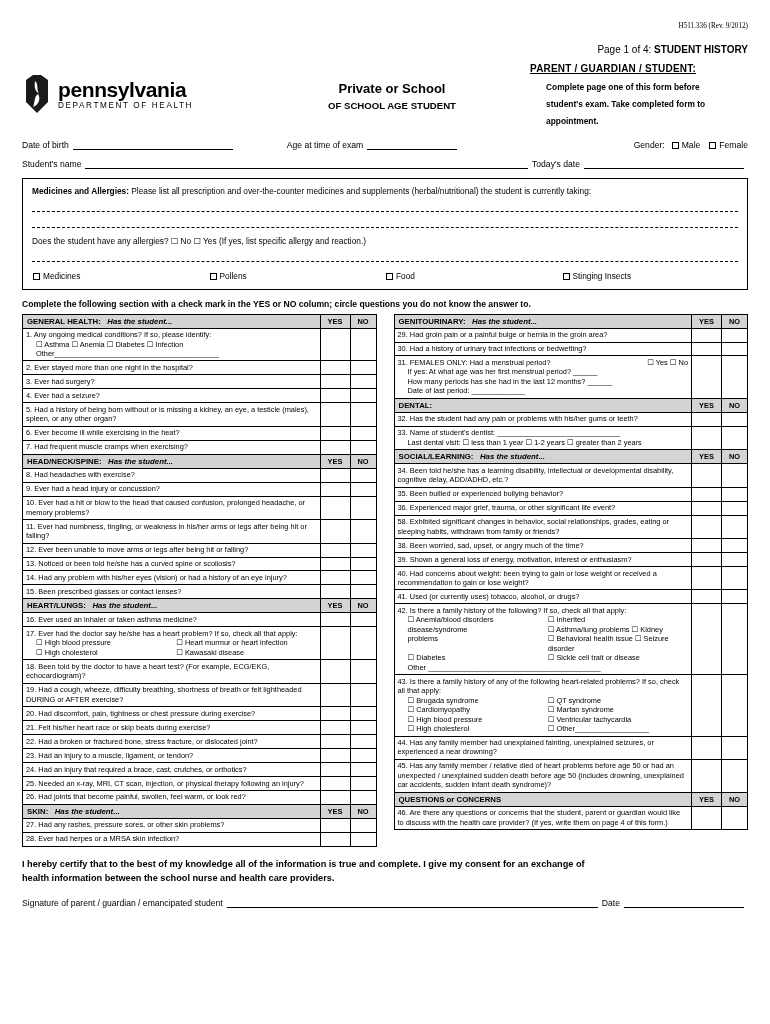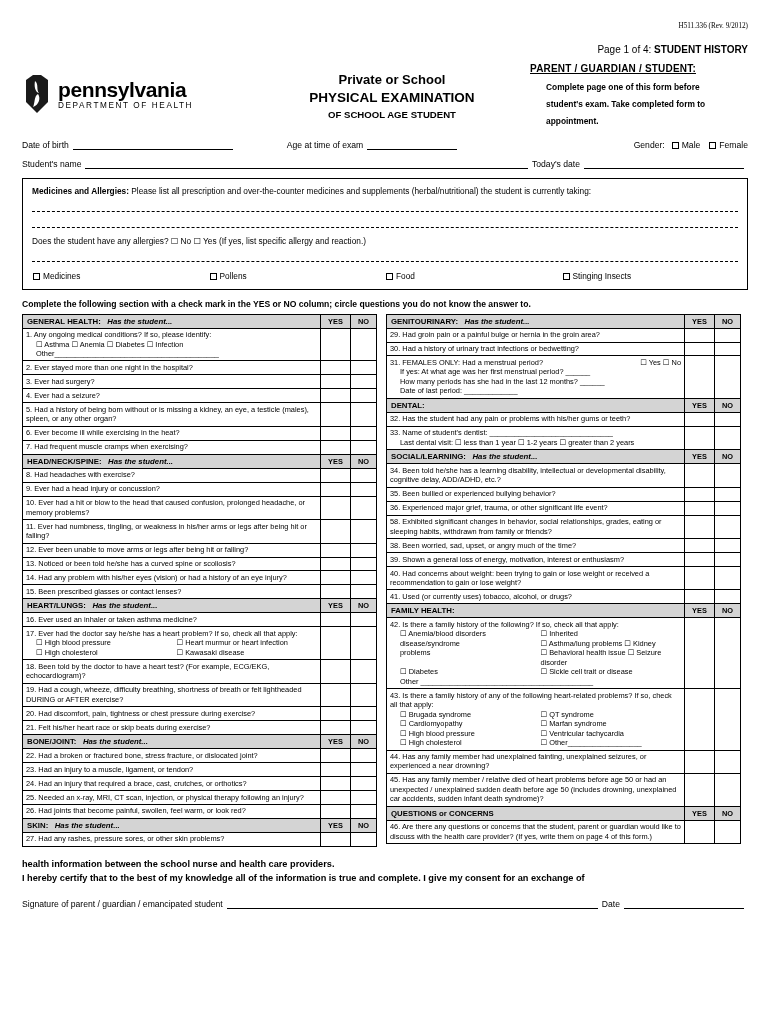--- a/index.html
+++ b/index.html
@@ -58,21 +58,21 @@
   .medbox .t1 b { font-weight: bold; }
   .dash { border-bottom: 1px dashed #000; height: 11px; margin-top: 5px; }
   .medbox .q { margin-top: 8px; }
   .medbox .checks { margin-top: 9px; display: flex; }
   .medbox .checks > div { width: 25%; }
 
   
   .instruct { margin-top: 9px; font-size: 8.6px; font-weight: bold; }
 
   
-  .cols { display: flex; gap: 9px; margin-top: 5px; align-items: flex-start; }
+  .cols { display: flex; gap: 17px; margin-top: 5px; align-items: flex-start; }
   .col { width: 355px; }
   table.q { width: 100%; border-collapse: collapse; table-layout: fixed; }
   table.q td, table.q th { border: 0.8px solid #000; vertical-align: top; }
   .sec td { background: #d4d4d4; font-weight: bold; font-size: 7.8px; padding: 2px 4px; }
   .sec .yn { text-align: center; font-size: 7.4px; }
   td.txt { padding: 1.5px 3px 2px 3px; font-size: 7.4px; line-height: 1.28; }
   td.ans { width: 30px; }
   col.c-yes { width: 30px; }
   col.c-no { width: 26px; }
   .ind { padding-left: 10px; display: block; }
@@ -105,21 +105,20 @@
         </div>
         <div class="brandtext">
           <div class="penn">pennsylvania</div>
           <div class="doh">DEPARTMENT OF HEALTH</div>
         </div>
       </div>
     </div>
 
     <div class="hdr-mid">
       <div class="l1">Private or School</div>
-      <div class="l2">PHYSICAL EXAMINATION</div>
       <div class="l3">OF SCHOOL AGE STUDENT</div>
     </div>
 
     <div class="hdr-right">
       <div class="title">PARENT / GUARDIAN / STUDENT:</div>
       <div class="body">Complete page one of this form before</div>
       <div class="body">student's exam.  Take completed form to</div>
       <div class="body">appointment.</div>
     </div>
   </div>
@@ -291,25 +290,20 @@
             <tr>
               <td class="txt"><span>20. Had discomfort, pain, tightness or chest pressure during exercise?</span></td>
               <td class="ans"></td>
               <td class="ans"></td>
             </tr>
             <tr>
               <td class="txt"><span>21. Felt his/her heart race or skip beats during exercise?</span></td>
               <td class="ans"></td>
               <td class="ans"></td>
             </tr>
-            <tr class="sec">
-              <td>BONE/JOINT:&nbsp;&nbsp;&nbsp;<span style="font-style:italic">Has the student...</span></td>
-              <td class="yn">YES</td>
-              <td class="yn">NO</td>
-            </tr>
             <tr>
               <td class="txt"><span>22. Had a broken or fractured bone, stress fracture, or dislocated joint?</span></td>
               <td class="ans"></td>
               <td class="ans"></td>
             </tr>
             <tr>
               <td class="txt"><span>23. Had an injury to a muscle, ligament, or tendon?</span></td>
               <td class="ans"></td>
               <td class="ans"></td>
             </tr>
@@ -328,20 +322,25 @@
               <td class="ans"></td>
               <td class="ans"></td>
             </tr>
             <tr class="sec">
               <td>SKIN:&nbsp;&nbsp;&nbsp;<span style="font-style:italic">Has the student...</span></td>
               <td class="yn">YES</td>
               <td class="yn">NO</td>
             </tr>
             <tr>
               <td class="txt"><span>27. Had any rashes, pressure sores, or other skin problems?</span></td>
+              <td class="ans"></td>
+              <td class="ans"></td>
+            </tr>
+            <tr>
+              <td class="txt"><span>28. Ever had herpes or a MRSA skin infection?</span></td>
               <td class="ans"></td>
               <td class="ans"></td>
             </tr>
           </tbody>
       </table>
     </div>
     <div class="col">
       <table class="q" id="right-table">
         <colgroup>
             <col>
@@ -430,25 +429,20 @@
             <tr>
               <td class="txt"><span>40. Had concerns about weight: been trying to gain or lose weight or received a recommendation to gain or lose weight?</span></td>
               <td class="ans"></td>
               <td class="ans"></td>
             </tr>
             <tr>
               <td class="txt"><span>41. Used (or currently uses) tobacco, alcohol, or drugs?</span></td>
               <td class="ans"></td>
               <td class="ans"></td>
             </tr>
-            <tr class="sec">
-              <td>FAMILY HEALTH:</td>
-              <td class="yn">YES</td>
-              <td class="yn">NO</td>
-            </tr>
             <tr>
               <td class="txt"><span>42. Is there a family history of the following?  If so, check all that apply:</span><span class="ind" style="display:block">
                   <span class="two">
                     <span>☐ Anemia/blood disorders</span>
                     <span>☐ Inherited</span>
                   </span>
                   <span class="two">
                     <span>disease/syndrome</span>
                     <span>☐ Asthma/lung problems     ☐ Kidney</span>
                   </span>
@@ -505,22 +499,22 @@
               <td class="txt"><span>46. Are there any questions or concerns that the student, parent or guardian would like to discuss with the health care provider?  (If yes, write them on page 4 of this form.)</span></td>
               <td class="ans"></td>
               <td class="ans"></td>
             </tr>
           </tbody>
       </table>
     </div>
   </div>
 
   <div class="certify">
+    <div>I hereby certify that to the best of my knowledge all of the information is true and complete. I give my consent for an exchange of</div>
     <div>health information between the school nurse and health care providers.</div>
-    <div>I hereby certify that to the best of my knowledge all of the information is true and complete. I give my consent for an exchange of</div>
   </div>
   <div class="sigrow">
     <span class="lbl">Signature of parent / guardian / emancipated student</span>
     <span class="rule"></span>
     <span class="lbl">Date</span>
     <span class="rule fixed-120"></span>
   </div>
 </div>
 
 </body></html>

